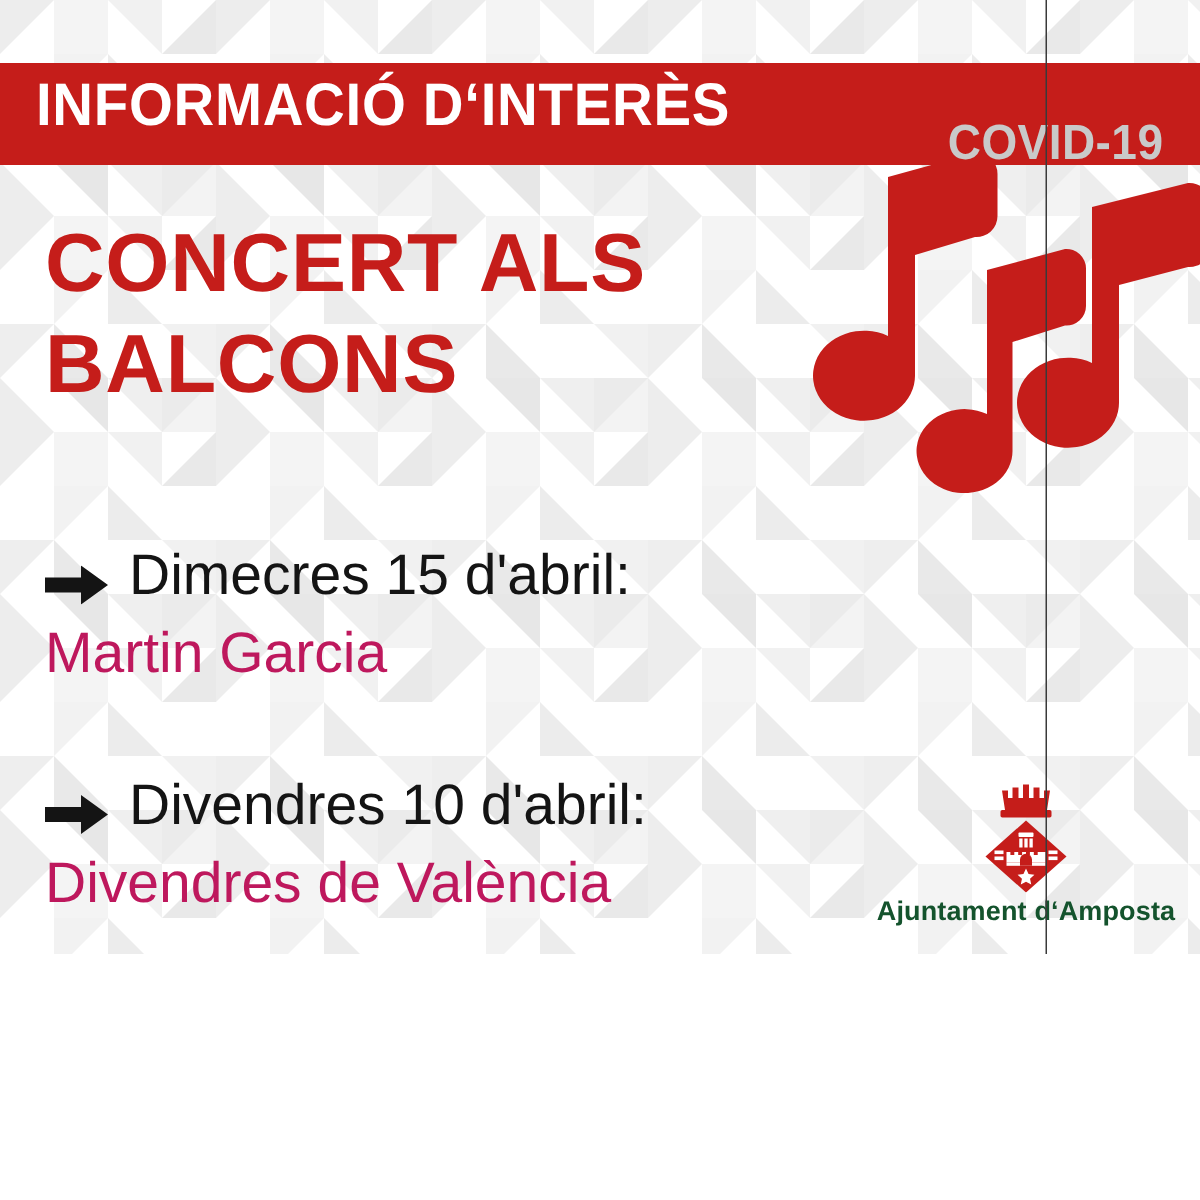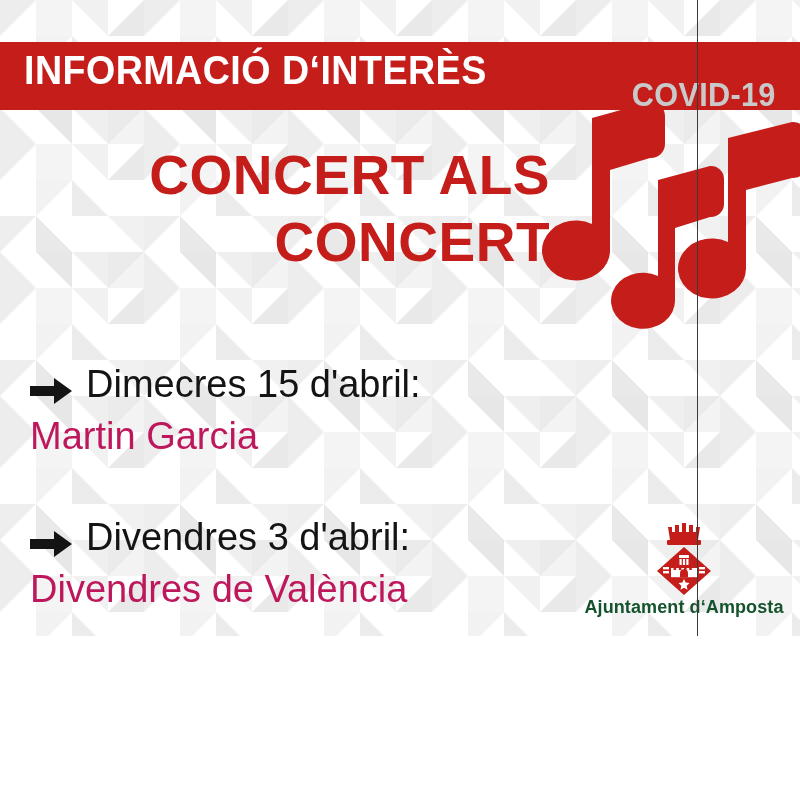--- a/index.html
+++ b/index.html
@@ -77,21 +77,21 @@
     left: 30px;
     top: 142px;
     width: 520px;
     font-size: 55px;
     font-weight: 700;
     line-height: 1.22;
     color: #c51d1a;
     letter-spacing: 0.5px;
     z-index: 6;
   }
-  .headline div { white-space: nowrap; text-align: right; }
+  .headline div { white-space: nowrap; }
 
   
   .entries {
     position: absolute;
     left: 30px;
     top: 358px;
     width: 560px;
     z-index: 6;
   }
   .entry { margin-bottom: 48px; }
@@ -190,21 +190,21 @@
                A34 30 0 1 1 198 142 Z"></path>
     </g>
   </svg>
 
   <div class="banner"></div>
   <div class="banner-title">INFORMACIÓ D‘INTERÈS</div>
   <div class="banner-tag">COVID-19</div>
 
   <div class="headline">
     <div>CONCERT ALS</div>
-    <div>CONCERT</div>
+    <div>BALCONS</div>
   </div>
 
   <div class="entries">
 
     <div class="entry">
       <div class="entry-line1">
         <span class="arrow-icon">
           <svg width="42" height="26" viewBox="0 0 42 26" aria-hidden="true">
             <path d="M0 8 H24 V0 L42 13 L24 26 V18 H0 Z" fill="#141414"></path>
           </svg>
@@ -214,21 +214,21 @@
       <div class="entry-line2">Martin Garcia</div>
     </div>
 
     <div class="entry">
       <div class="entry-line1">
         <span class="arrow-icon">
           <svg width="42" height="26" viewBox="0 0 42 26" aria-hidden="true">
             <path d="M0 8 H24 V0 L42 13 L24 26 V18 H0 Z" fill="#141414"></path>
           </svg>
         </span>
-        <span>Divendres 3 d'abril:</span>
+        <span>Divendres 10 d'abril:</span>
       </div>
       <div class="entry-line2">Divendres de València</div>
     </div>
 
   </div>
 
   <div class="guide-line"></div>
 
   <div class="logo-wrap">
     <svg class="logo-mark" width="70" height="74" viewBox="0 0 70 74" aria-hidden="true">

